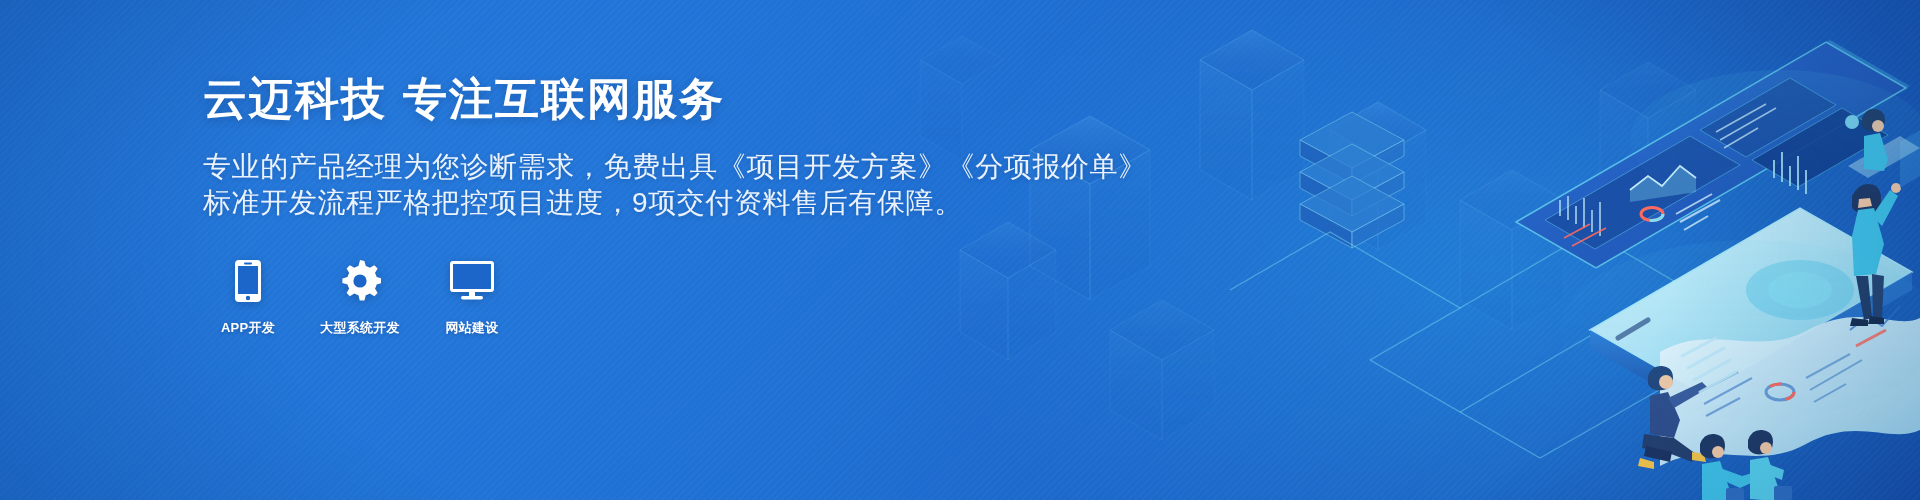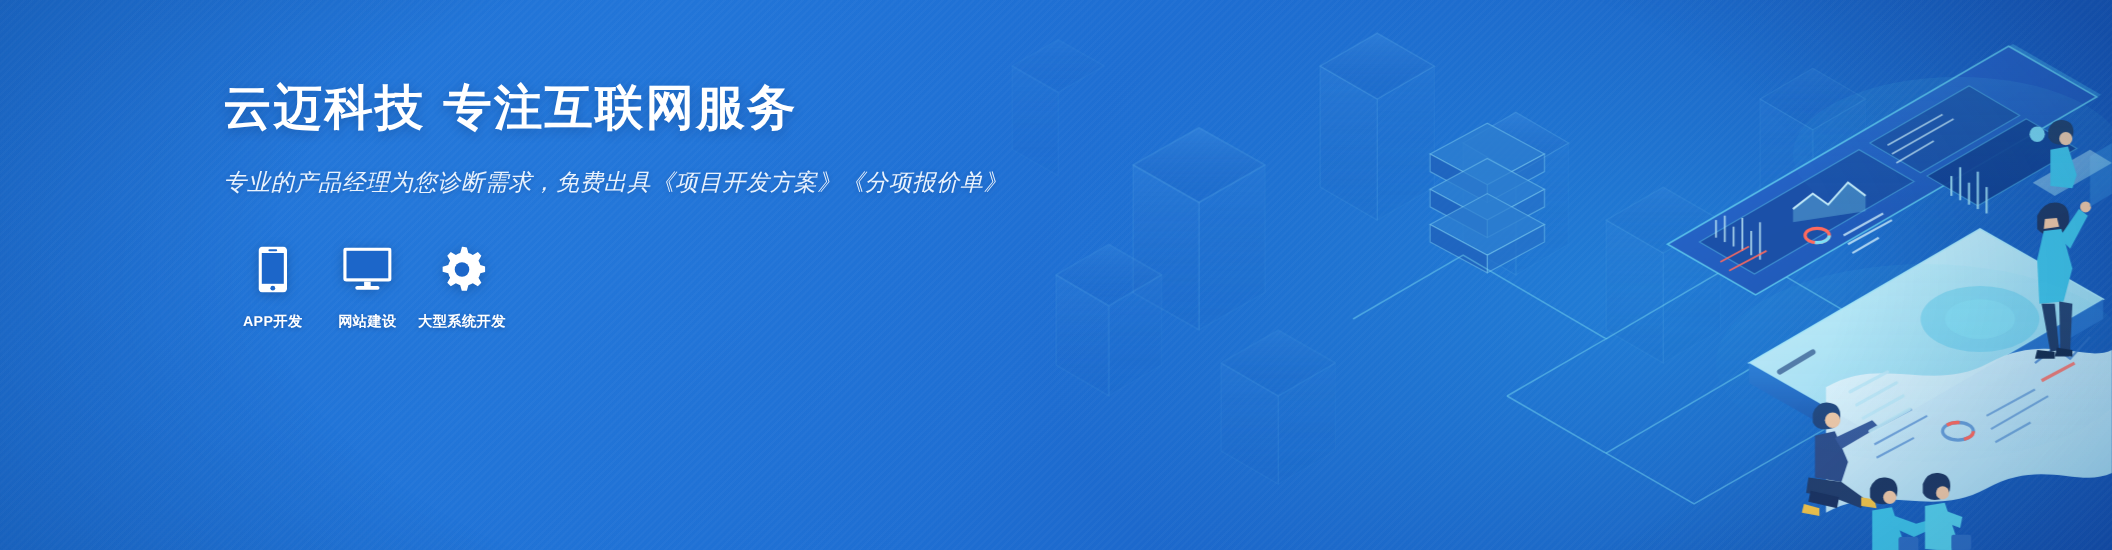--- a/index.html
+++ b/index.html
@@ -29,28 +29,27 @@
 
   
   .content{position:absolute;left:203px;top:74px;width:700px;}
   .title{
     font-size:44px;line-height:1.12;font-weight:700;color:#ffffff;
     letter-spacing:2px;margin:0 0 26px 0;white-space:nowrap;
     text-shadow:0 2px 10px rgba(3,35,85,.28);
   }
   .title .gap{display:inline-block;width:16px;}
   .sub{
-    font-size:21px;line-height:36px;color:#eaf3fd;font-weight:400;
+    font-size:28px;line-height:36px;color:#eaf3fd;font-weight:400;
     letter-spacing:.6px;margin:0;white-space:nowrap;
     text-shadow:0 1px 5px rgba(3,35,85,.25);
-    font-style:italic;
-  }
-
-  
-  .services{display:flex;margin-top:36px;padding-left:8px;}
+  }
+
+  
+  .services{display:flex;margin-top:36px;padding-left:8px;gap:26px;}
   .service{width:74px;display:flex;flex-direction:column;align-items:center;margin-right:12px;cursor:pointer;}
   .service .ico{
     height:48px;width:48px;display:flex;align-items:center;justify-content:center;
     margin-bottom:14px;
   }
   .service .ico svg{display:block;filter:drop-shadow(0 2px 5px rgba(3,35,85,.3));}
   .service .lbl{
     font-size:13px;color:#ffffff;font-weight:700;white-space:nowrap;letter-spacing:.3px;
     text-shadow:0 1px 4px rgba(3,35,85,.35);
   }
@@ -299,59 +298,60 @@
     </svg>
   </div>
 
   <div class="vignette"></div>
 
   <div class="content">
 
     <h1 class="title"><span>云迈科技</span><span class="gap"></span><span>专注互联网服务</span></h1>
 
     <p class="sub">专业的产品经理为您诊断需求，免费出具《项目开发方案》《分项报价单》</p>
+    <p class="sub">标准开发流程严格把控项目进度，9项交付资料售后有保障。</p>
 
     <div class="services">
 
       <div class="service">
         <span class="ico">
           <svg width="26" height="42" viewBox="0 0 26 42" fill="#ffffff">
             <rect x="0" y="0" width="26" height="42" rx="4"></rect>
             <rect x="3" y="6" width="20" height="28" fill="#1c66c9"></rect>
             <rect x="9" y="2.5" width="8" height="2" rx="1" fill="#1c66c9"></rect>
             <circle cx="13" cy="38" r="2.2" fill="#1c66c9"></circle>
           </svg>
         </span>
         <span class="lbl">APP开发</span>
       </div>
 
 
-
-      <div class="service">
-        <span class="ico">
-          <svg width="44" height="40" viewBox="0 0 44 40" fill="#ffffff">
-            <rect x="0" y="0" width="44" height="31" rx="3"></rect>
-            <rect x="3" y="3" width="38" height="25" fill="#1c66c9"></rect>
-            <rect x="19" y="31" width="6" height="5"></rect>
-            <rect x="11" y="35" width="22" height="3.4" rx="1.7"></rect>
-          </svg>
-        </span>
-        <span class="lbl">网站建设</span>
-      </div>
 
       <div class="service">
         <span class="ico">
           <svg width="42" height="42" viewBox="0 0 42 42" fill="#ffffff">
             <path d="M21 0 l4.4 1 l1.4 5.1 a15.6 15.6 0 0 1 4 1.7 l4.6 -2.6 l3.2 3.2 l-2.6 4.6
                      a15.6 15.6 0 0 1 1.7 4 l5.1 1.4 l0 4.6 l-5.1 1.4 a15.6 15.6 0 0 1 -1.7 4
                      l2.6 4.6 l-3.2 3.2 l-4.6 -2.6 a15.6 15.6 0 0 1 -4 1.7 l-1.4 5.1 l-4.6 0
                      l-1.4 -5.1 a15.6 15.6 0 0 1 -4 -1.7 l-4.6 2.6 l-3.2 -3.2 l2.6 -4.6
                      a15.6 15.6 0 0 1 -1.7 -4 l-5.1 -1.4 l0 -4.6 l5.1 -1.4 a15.6 15.6 0 0 1 1.7 -4
                      l-2.6 -4.6 l3.2 -3.2 l4.6 2.6 a15.6 15.6 0 0 1 4 -1.7 l1.4 -5.1 Z"></path>
             <circle cx="21" cy="21" r="6.6" fill="#1c66c9"></circle>
           </svg>
         </span>
         <span class="lbl">大型系统开发</span>
       </div>
 
+      <div class="service">
+        <span class="ico">
+          <svg width="44" height="40" viewBox="0 0 44 40" fill="#ffffff">
+            <rect x="0" y="0" width="44" height="31" rx="3"></rect>
+            <rect x="3" y="3" width="38" height="25" fill="#1c66c9"></rect>
+            <rect x="19" y="31" width="6" height="5"></rect>
+            <rect x="11" y="35" width="22" height="3.4" rx="1.7"></rect>
+          </svg>
+        </span>
+        <span class="lbl">网站建设</span>
+      </div>
+
     </div>
   </div>
 </div>
 
 </body></html>

